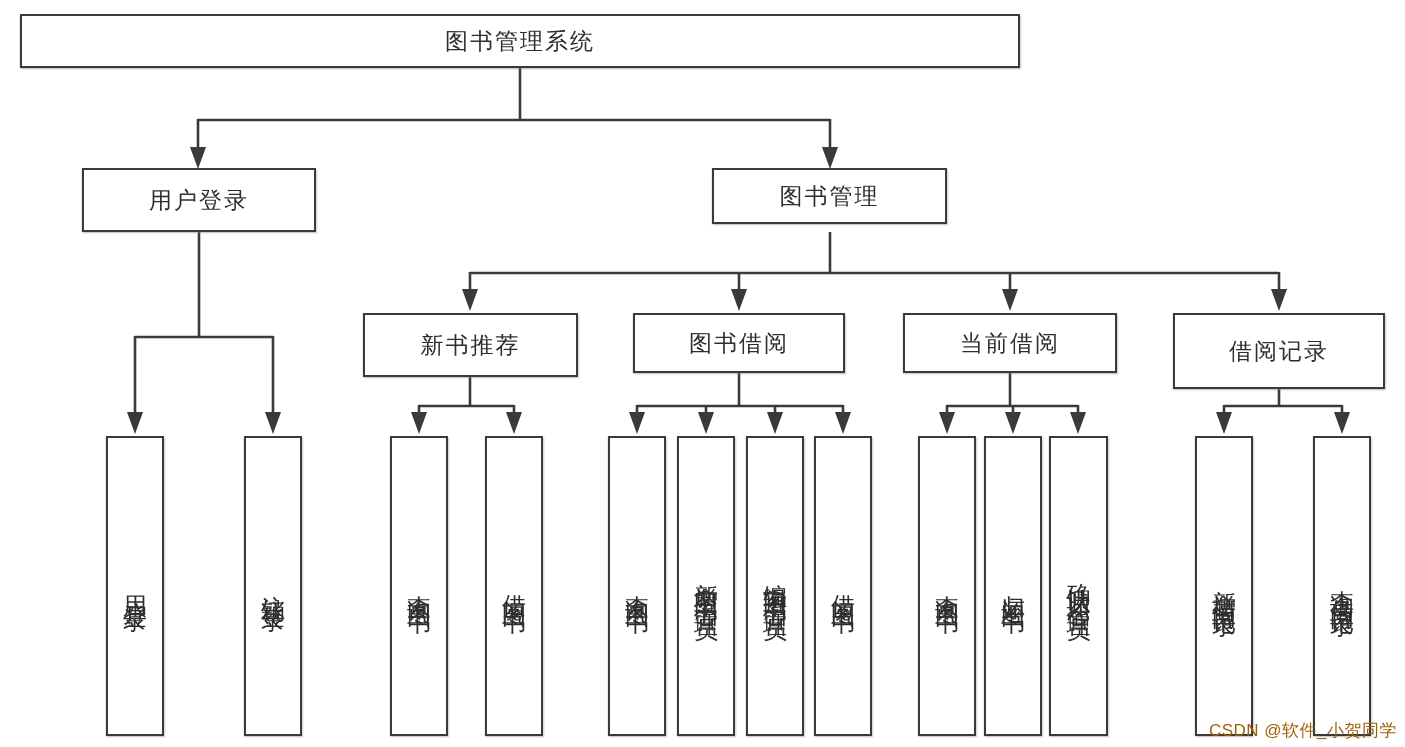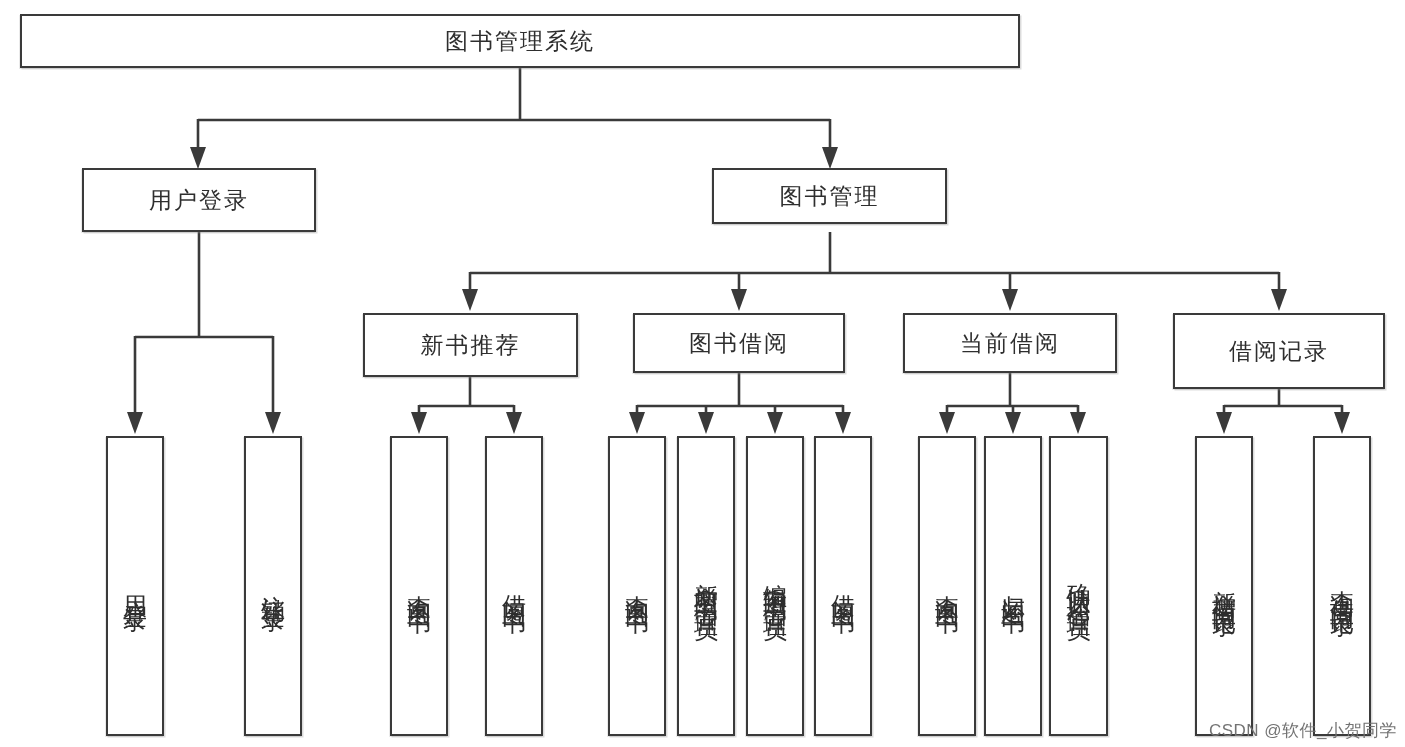--- a/index.html
+++ b/index.html
@@ -43,21 +43,21 @@
     line-height: 1;
     color: #2e2e2e;
     white-space: nowrap;
   }
   .watermark {
     position: absolute;
     right: 8px;
     bottom: 5px;
     font-size: 17px;
     letter-spacing: 0.5px;
-    color: #737373;
+    color: #a16207;
     z-index: 6;
     white-space: nowrap;
   }
 </style>
 </head>
 <body>
 
 <div class="canvas">
 
   <svg class="connectors" viewBox="0 0 1405 747" xmlns="http://www.w3.org/2000/svg">

